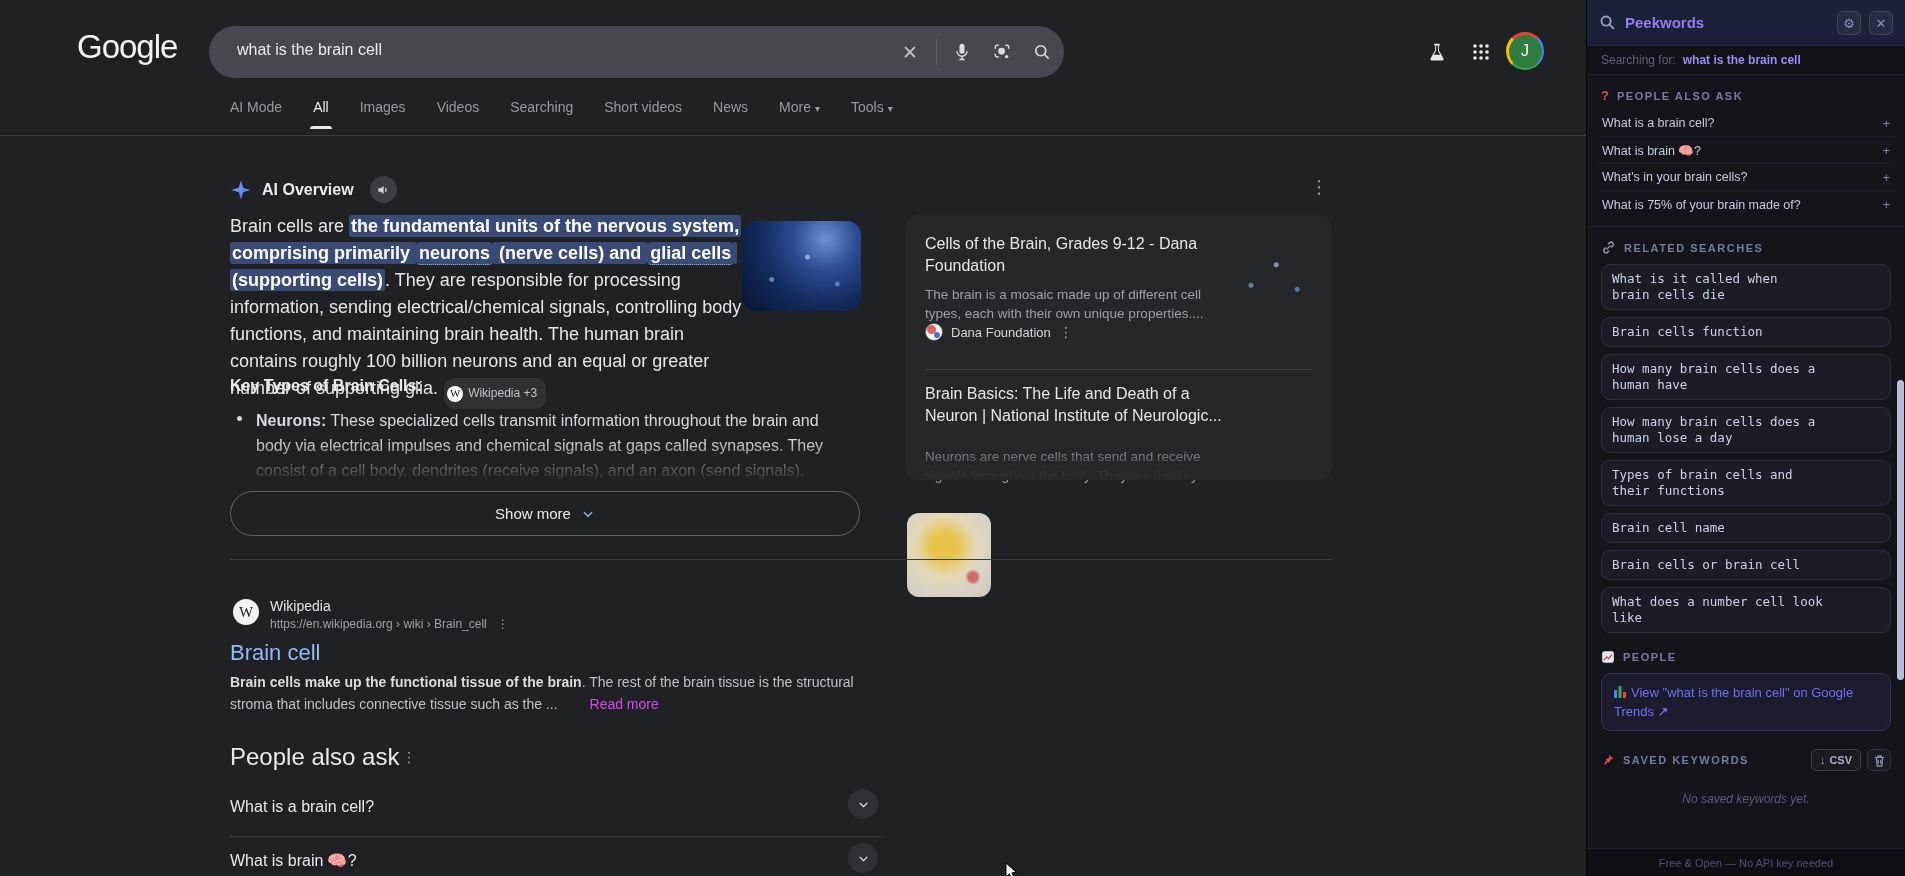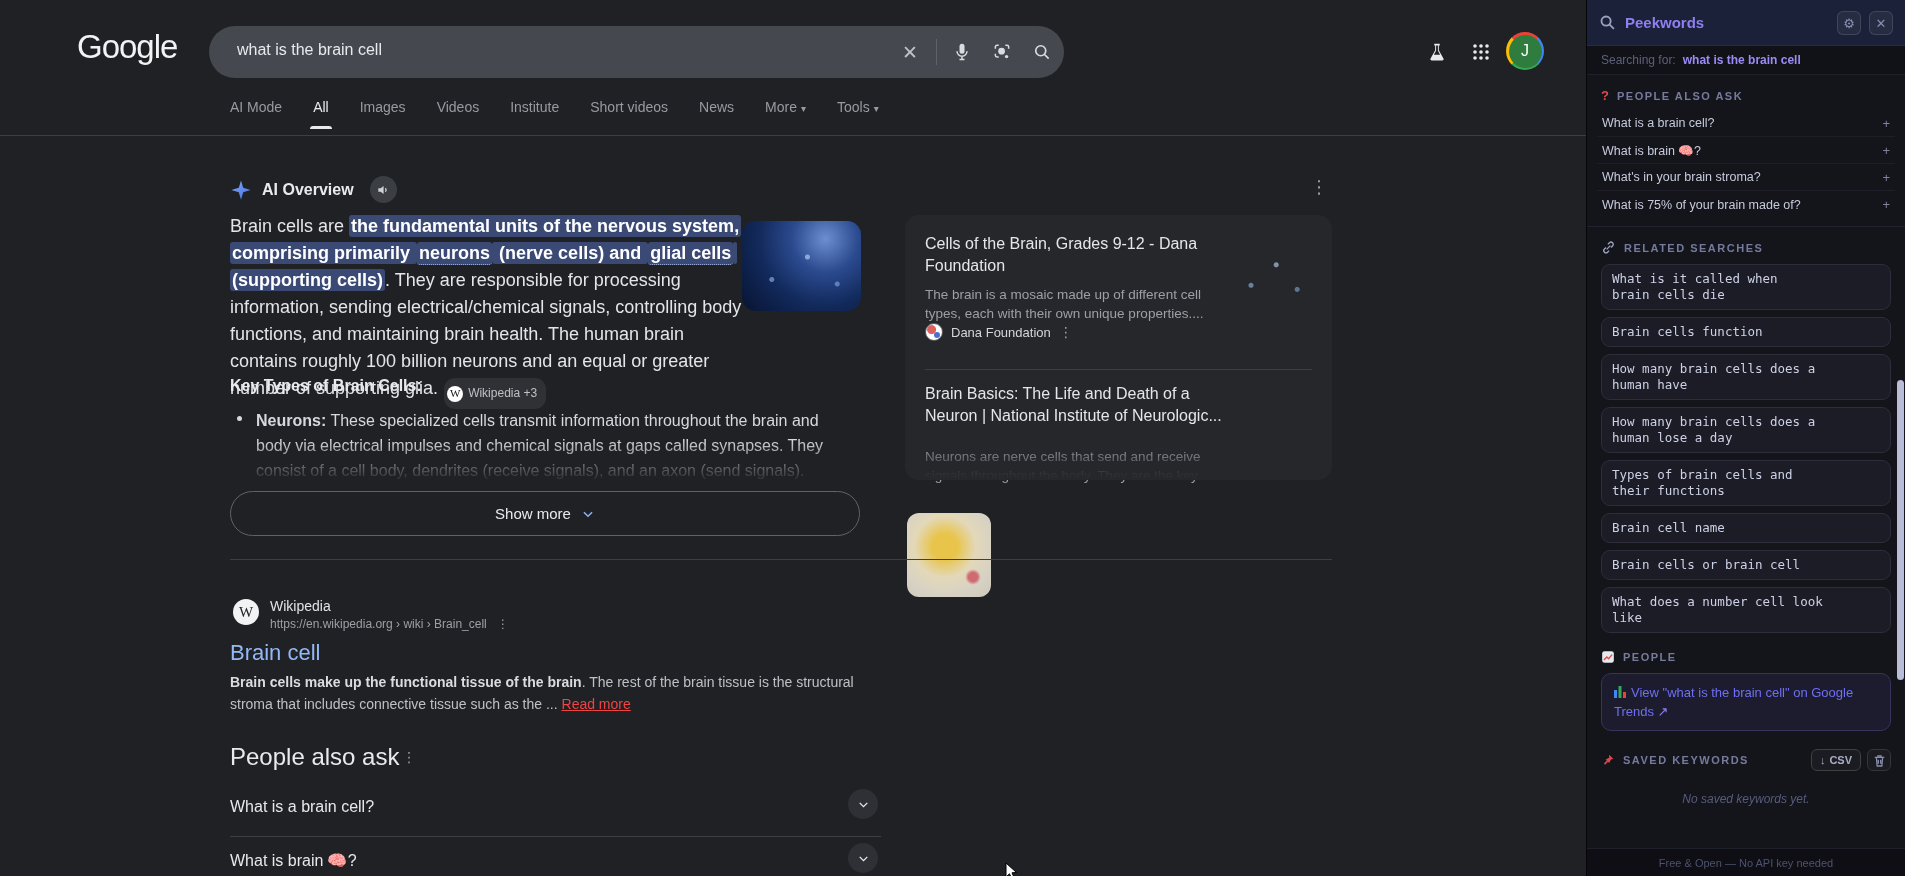--- a/index.html
+++ b/index.html
@@ -76,21 +76,21 @@
 
   
   .main-divider { position:absolute; left:230px; top:559px; width:1102px; height:1px; background:#3c4043; }
   .wiki-fav { position:absolute; left:233px; top:599px; width:26px; height:26px; border-radius:50%; background:#f1f3f4; color:#202124;
      font-family:"Liberation Serif", serif; font-size:15px; display:flex; align-items:center; justify-content:center; }
   .wiki-src { position:absolute; left:270px; top:598px; font-size:14px; color:#e0e2e6; }
   .wiki-url { position:absolute; left:270px; top:617px; font-size:12px; color:#9aa0a6; display:flex; gap:10px; align-items:center; }
   .wiki-title { position:absolute; left:230px; top:640px; font-size:22px; color:#93b8f8; cursor:pointer; }
   .wiki-snippet { position:absolute; left:230px; top:671px; width:645px; font-size:14px; line-height:22px; color:#bdc1c6; }
   .wiki-snippet b { color:#dadce0; }
-  .read-more { color:#ef4444; text-decoration:underline; cursor:pointer; }
+  .read-more { color:#d946ef; cursor:pointer;margin-left:28px; }
 
   
   .paa-head { position:absolute; left:230px; top:743px; font-size:24px; color:#e8eaed; }
   .paa-dots { position:absolute; left:402px; top:749px; font-size:14px; color:#9aa0a6; cursor:pointer; }
   .paa-row-text { position:absolute; left:230px; font-size:16px; color:#e6e8ec; }
   .paa-chevron { position:absolute; left:848px; width:30px; height:30px; border-radius:50%; background:#2e3036; display:flex; align-items:center; justify-content:center; cursor:pointer; }
   .paa-divider { position:absolute; left:230px; top:836px; width:651px; height:1px; background:#3c4043; }
 
   
   .cursor { position:absolute; left:1005px; top:862px; }
@@ -177,21 +177,21 @@
   </div>
   <div class="avatar-ring">
     <div class="avatar-core">J</div>
   </div>
 
   <div class="tabs">
     <div class="tab">AI Mode</div>
     <div class="tab active">All</div>
     <div class="tab">Images</div>
     <div class="tab">Videos</div>
-    <div class="tab">Institute</div>
+    <div class="tab">Searching</div>
     <div class="tab">Short videos</div>
     <div class="tab">News</div>
     <div class="tab"><span>More</span><span class="caret">▾</span></div>
     <div class="tab"><span>Tools</span><span class="caret">▾</span></div>
   </div>
   <div class="tabs-border"></div>
 
   <div class="ai-head">
     <svg width="22" height="22" viewBox="0 0 24 24">
       <defs>
@@ -303,21 +303,21 @@
     </div>
     <div class="sb-paa-item">
         <span>What is a brain cell?</span>
         <span class="sb-plus">+</span>
       </div>
     <div class="sb-paa-item">
         <span>What is brain 🧠?</span>
         <span class="sb-plus">+</span>
       </div>
     <div class="sb-paa-item">
-        <span>What's in your brain stroma?</span>
+        <span>What's in your brain cells?</span>
         <span class="sb-plus">+</span>
       </div>
     <div class="sb-paa-item" style="border-bottom:none;text-align:right;">
         <span>What is 75% of your brain made of?</span>
         <span class="sb-plus">+</span>
       </div>
     <div class="sb-sec-border"></div>
 
     <div class="sb-sec-head">
       <svg width="15" height="15" viewBox="0 0 24 24" fill="none" stroke="#9ca1c0" stroke-width="2.2">

